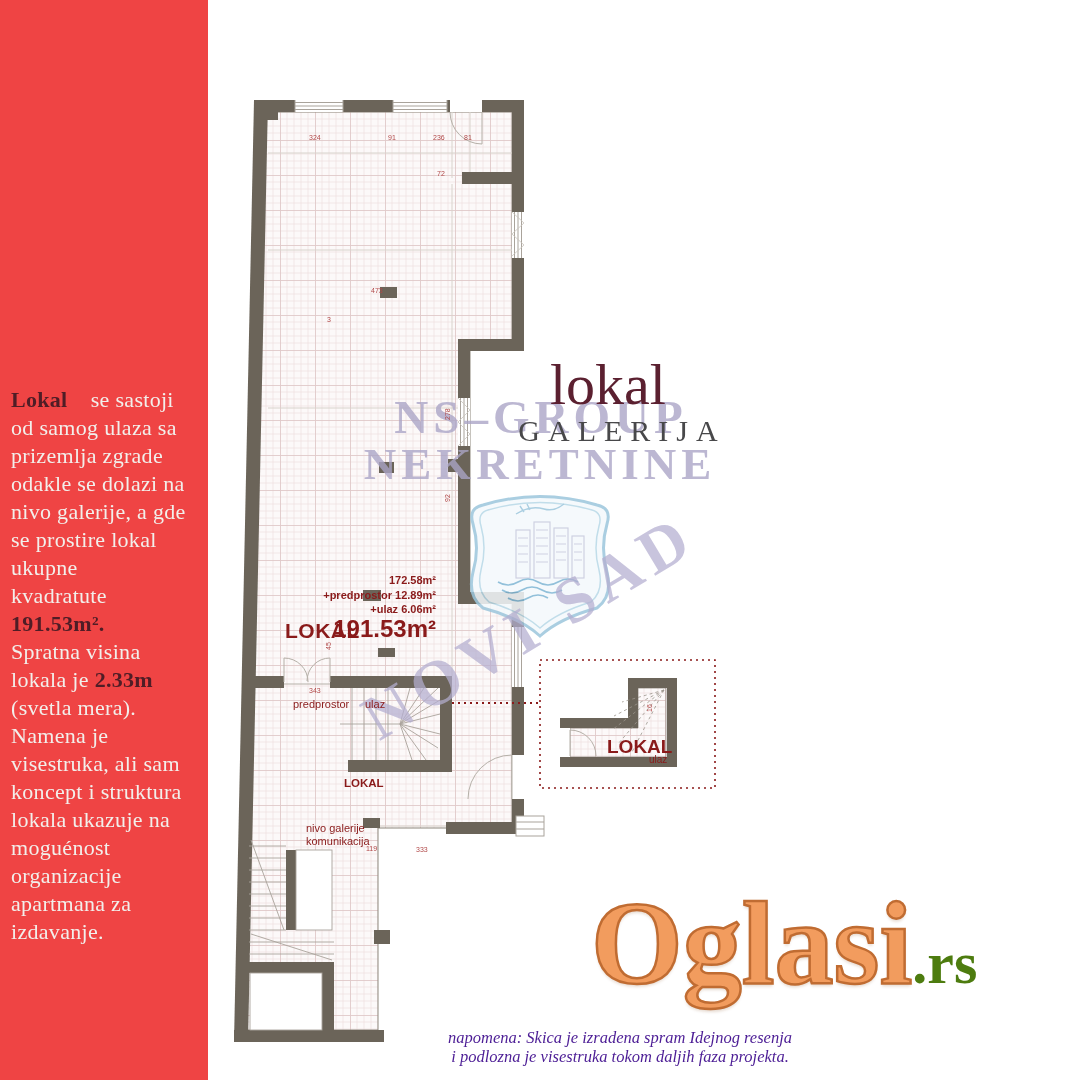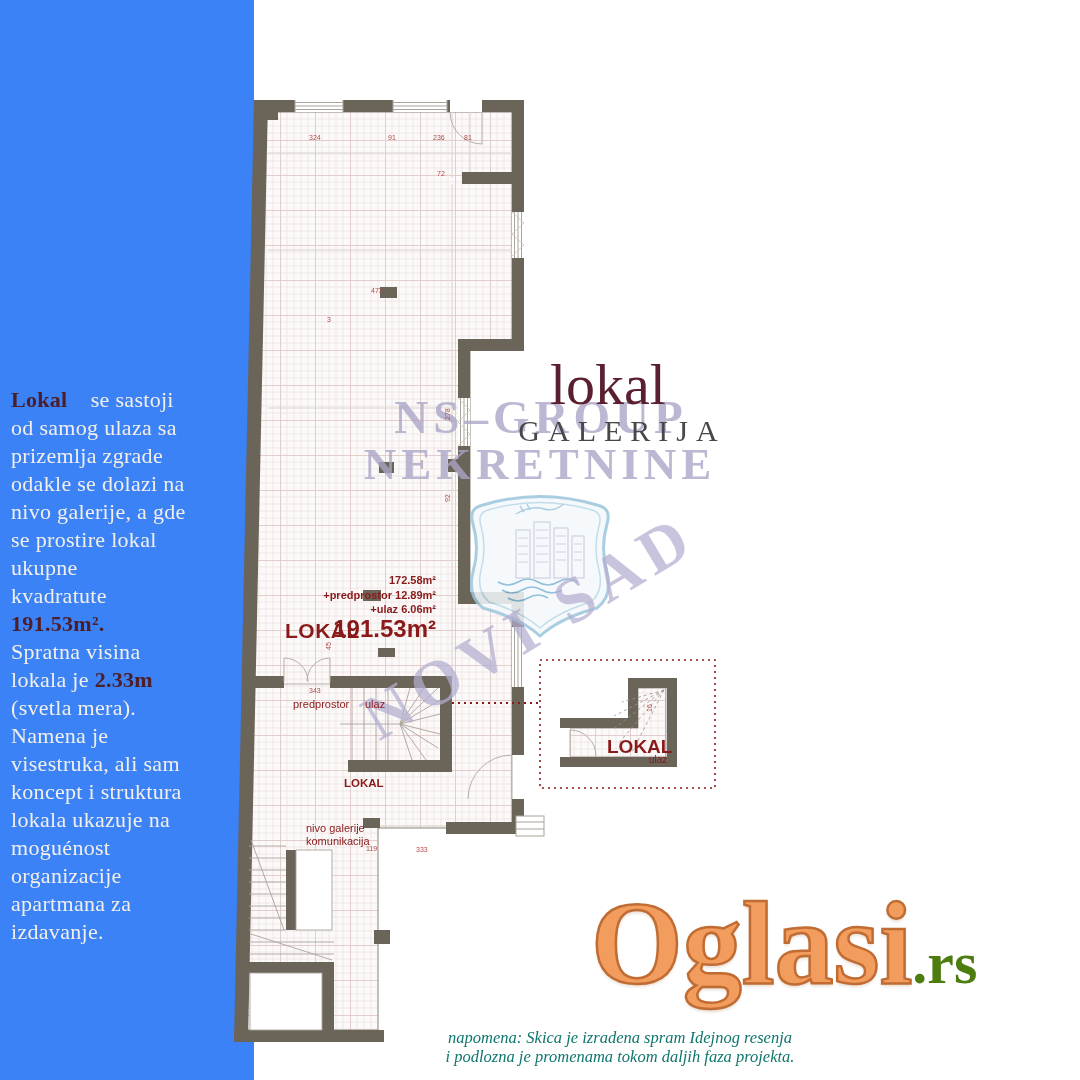--- a/index.html
+++ b/index.html
@@ -1,39 +1,39 @@
 <!DOCTYPE html>
 <html><head>
 <meta charset="utf-8">
 <style>
   html,body{margin:0;padding:0;}
   body{width:1080px;height:1080px;position:relative;background:#ffffff;overflow:hidden;
        font-family:"Liberation Sans",sans-serif;}
   .canvas{position:absolute;inset:0;width:1080px;height:1080px;}
 
   
-  .sidebar{position:absolute;left:0;top:0;width:208px;height:1080px;background:#3b82f6;padding-left:46px;}
+  .sidebar{position:absolute;left:0;top:0;width:208px;height:1080px;background:#ef4444;}
   .sidebar p{position:absolute;left:11px;top:386px;width:196px;margin:0;
              font-family:"Liberation Serif",serif;font-size:22px;line-height:28px;
              color:#f2efeb;white-space:pre-wrap;letter-spacing:.3px;}
   .sidebar .accent{color:#4f1d26;font-weight:bold;}
 
   
   svg.plan{position:absolute;left:0;top:0;}
 
   
   .oglasi{position:absolute;left:591px;top:885px;white-space:nowrap;}
   .oglasi .main{font-family:"Liberation Serif",serif;font-weight:bold;font-size:118px;line-height:1;
                 color:#f29c5e;-webkit-text-stroke:2.5px #c06c32;text-shadow:0 3px 3px rgba(120,60,10,.18);}
   .oglasi .suffix{font-family:"Liberation Serif",serif;font-weight:bold;font-size:60px;color:#4d7c0f;}
 
   
   .note{position:absolute;left:440px;top:1028px;width:360px;text-align:center;
         font-family:"Liberation Serif",serif;font-style:italic;font-size:16.5px;
-        line-height:19px;color:#0f766e;}
+        line-height:19px;color:#4c1d95;}
 </style>
 </head>
 <body>
 
 <div class="canvas">
 
   <aside class="sidebar">
     <p><span class="accent">Lokal</span><span>    se sastoji
 od samog ulaza sa
 prizemlja zgrade
@@ -230,16 +230,16 @@
       <text x="416" y="852">333</text>
     </g>
   </svg>
 
   <div class="oglasi">
     <span class="main">Oglasi</span><span class="suffix">.rs</span>
   </div>
 
   <div class="note">
     <div>napomena: Skica je izradena spram Idejnog resenja</div>
-    <div>i podlozna je promenama tokom daljih faza projekta.</div>
+    <div>i podlozna je visestruka tokom daljih faza projekta.</div>
   </div>
 
 </div>
 
 </body></html>

